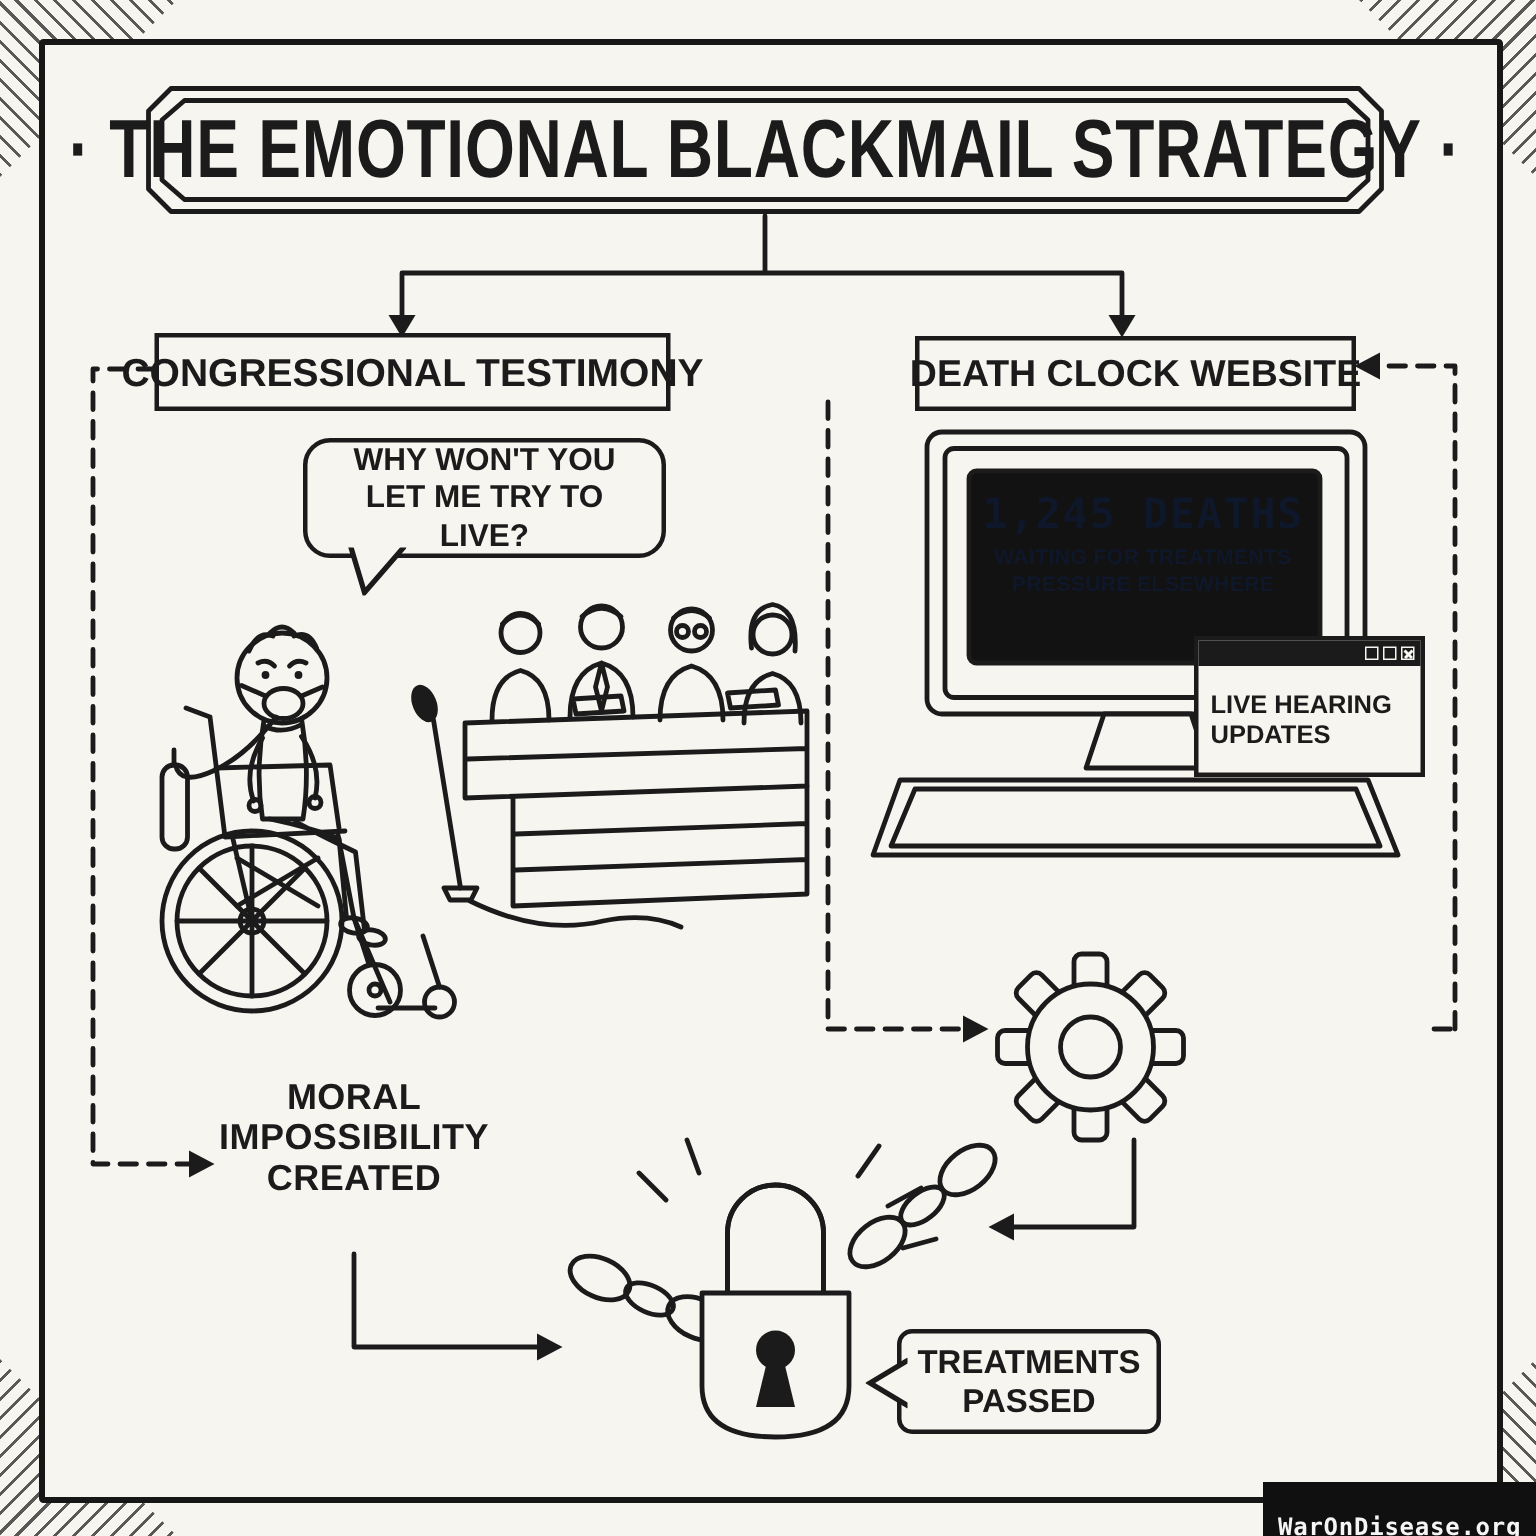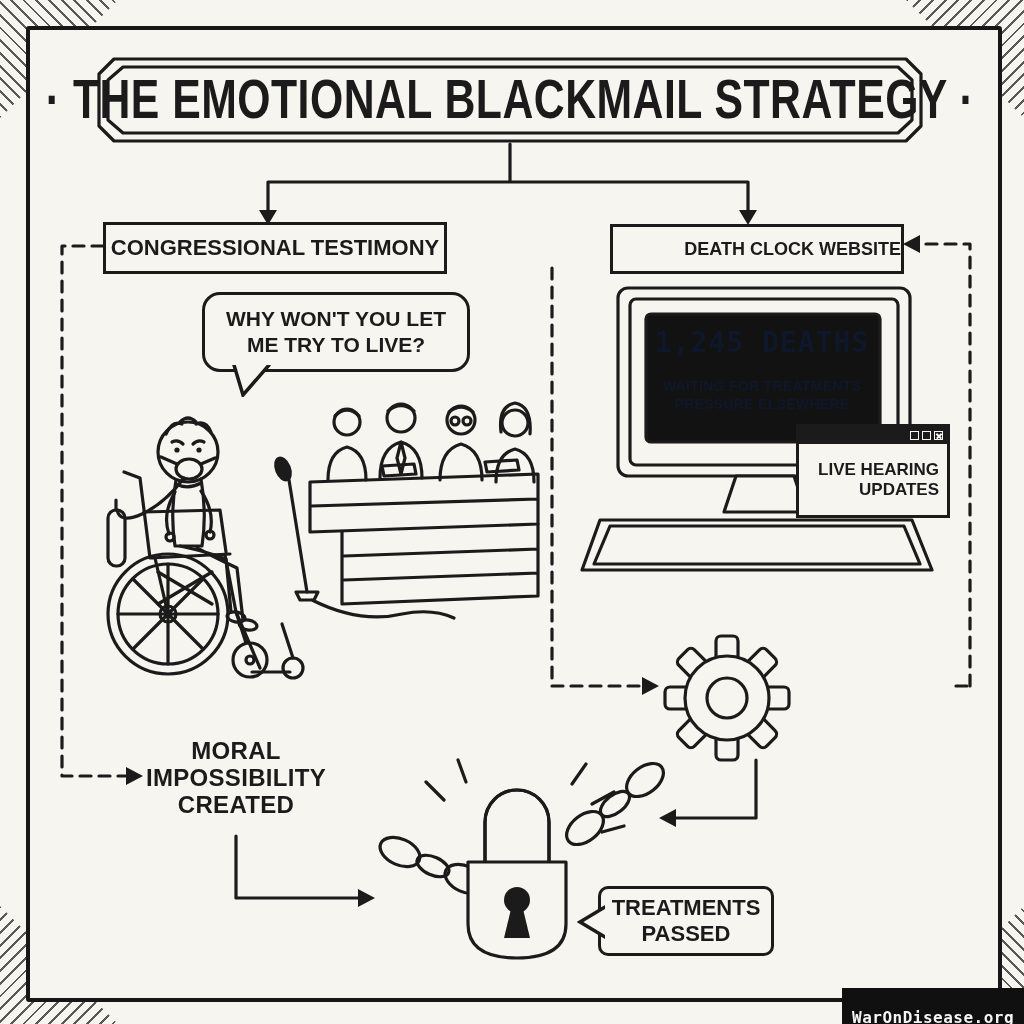--- a/index.html
+++ b/index.html
@@ -21,57 +21,57 @@
   .banner-text{
     left:96px;top:56px;width:828px;height:88px;display:flex;align-items:center;justify-content:center;
     font-size:45px;font-weight:bold;letter-spacing:.5px;white-space:nowrap;
     transform:scale(.95,1.22);
   }
   
   .label-box{
     border:3.5px solid #1b1b1b;background:#f7f5ef;display:flex;align-items:center;justify-content:center;
     font-weight:bold;white-space:nowrap;z-index:6;
   }
-  .box-congress{left:103px;top:222px;width:338px;height:46px;font-size:22px;}
-  .box-deathclock{left:610px;top:224px;width:288px;height:44px;font-size:18px;justify-content:flex-end;}
+  .box-congress{left:103px;top:222px;width:338px;height:46px;font-size:26px;}
+  .box-deathclock{left:610px;top:224px;width:288px;height:44px;font-size:25px;}
   
   .bubble{
     border:3.5px solid #1b1b1b;background:#f7f5ef;border-radius:18px;z-index:7;
     display:flex;align-items:center;justify-content:center;text-align:center;
     font-weight:bold;
   }
-  .bubble-boy{left:202px;top:292px;width:268px;height:80px;font-size:21px;line-height:1.22;padding:0 12px;box-sizing:border-box;}
+  .bubble-boy{left:202px;top:292px;width:242px;height:80px;font-size:21px;line-height:1.22;padding:0 12px;box-sizing:border-box;}
   .bubble-boy .tail{position:absolute;left:26px;bottom:-28px;width:44px;height:32px;}
   
   .screen-text{
     left:648px;top:316px;width:228px;height:122px;z-index:6;color:#0f172a;text-align:center;
     display:flex;flex-direction:column;align-items:center;padding-top:10px;box-sizing:border-box;
   }
   .screen-counter{font-family:"DejaVu Sans Mono",monospace;font-weight:bold;font-size:28px;letter-spacing:1px;white-space:nowrap;}
-  .screen-caption{font-weight:bold;font-size:14px;line-height:1.25;letter-spacing:.3px;margin-top:19px;white-space:nowrap;}
+  .screen-caption{font-weight:bold;font-size:14px;line-height:1.25;letter-spacing:.3px;margin-top:4px;white-space:nowrap;}
   
   .popup{
     left:796px;top:424px;width:154px;height:94px;border:3.5px solid #1b1b1b;background:#f7f5ef;z-index:8;box-sizing:border-box;
   }
   .popup-bar{height:17px;background:#1b1b1b;display:flex;align-items:center;justify-content:flex-end;gap:3px;padding-right:4px;}
   .win-btn{width:9px;height:9px;border:1.5px solid #f7f5ef;box-sizing:border-box;position:relative;}
   .win-btn.close::before,.win-btn.close::after{
     content:"";position:absolute;left:50%;top:50%;width:7px;height:1.5px;background:#f7f5ef;
   }
   .win-btn.close::before{transform:translate(-50%,-50%) rotate(45deg);}
   .win-btn.close::after{transform:translate(-50%,-50%) rotate(-45deg);}
   .popup-body{
-    height:calc(100% - 17px);display:flex;align-items:center;justify-content:center;text-align:right;
+    height:calc(100% - 17px);display:flex;align-items:center;justify-content:center;text-align:left;
     font-weight:bold;font-size:17px;line-height:1.15;padding:0 8px;box-sizing:border-box;
   }
   
   .outcome{
     font-weight:bold;text-align:center;line-height:1.13;letter-spacing:.3px;z-index:6;
   }
-  .outcome-moral{left:145px;top:737px;width:182px;font-size:24px;}
+  .outcome-moral{left:145px;top:718px;width:182px;font-size:24px;}
   .outcome-pressure{left:790px;top:636px;width:180px;font-size:23.5px;}
   
   .bubble-law{left:598px;top:886px;width:170px;height:64px;border-radius:10px;font-size:22px;line-height:1.18;}
   .bubble-law .tail{position:absolute;left:-24px;top:14px;width:28px;height:38px;}
   
   .watermark{
     left:842px;top:988px;background:#101010;color:#f5f5f5;z-index:9;
     font-family:"DejaVu Sans Mono",monospace;font-size:16px;font-weight:bold;
     padding:20px 10px;letter-spacing:.5px;white-space:nowrap;
   }

